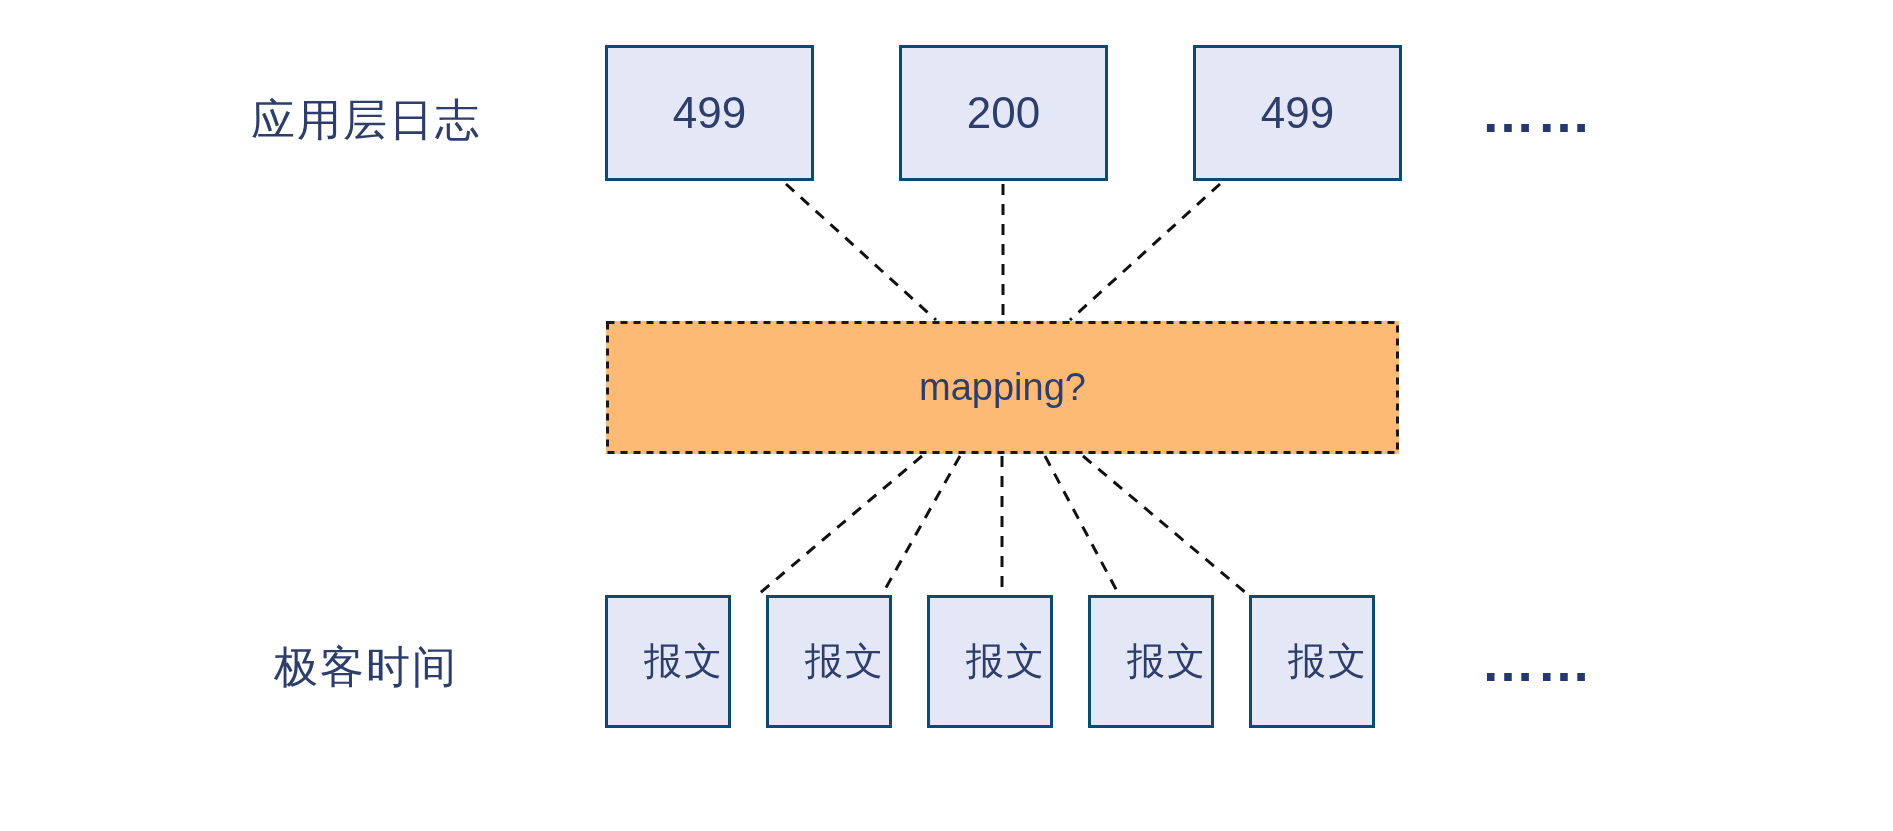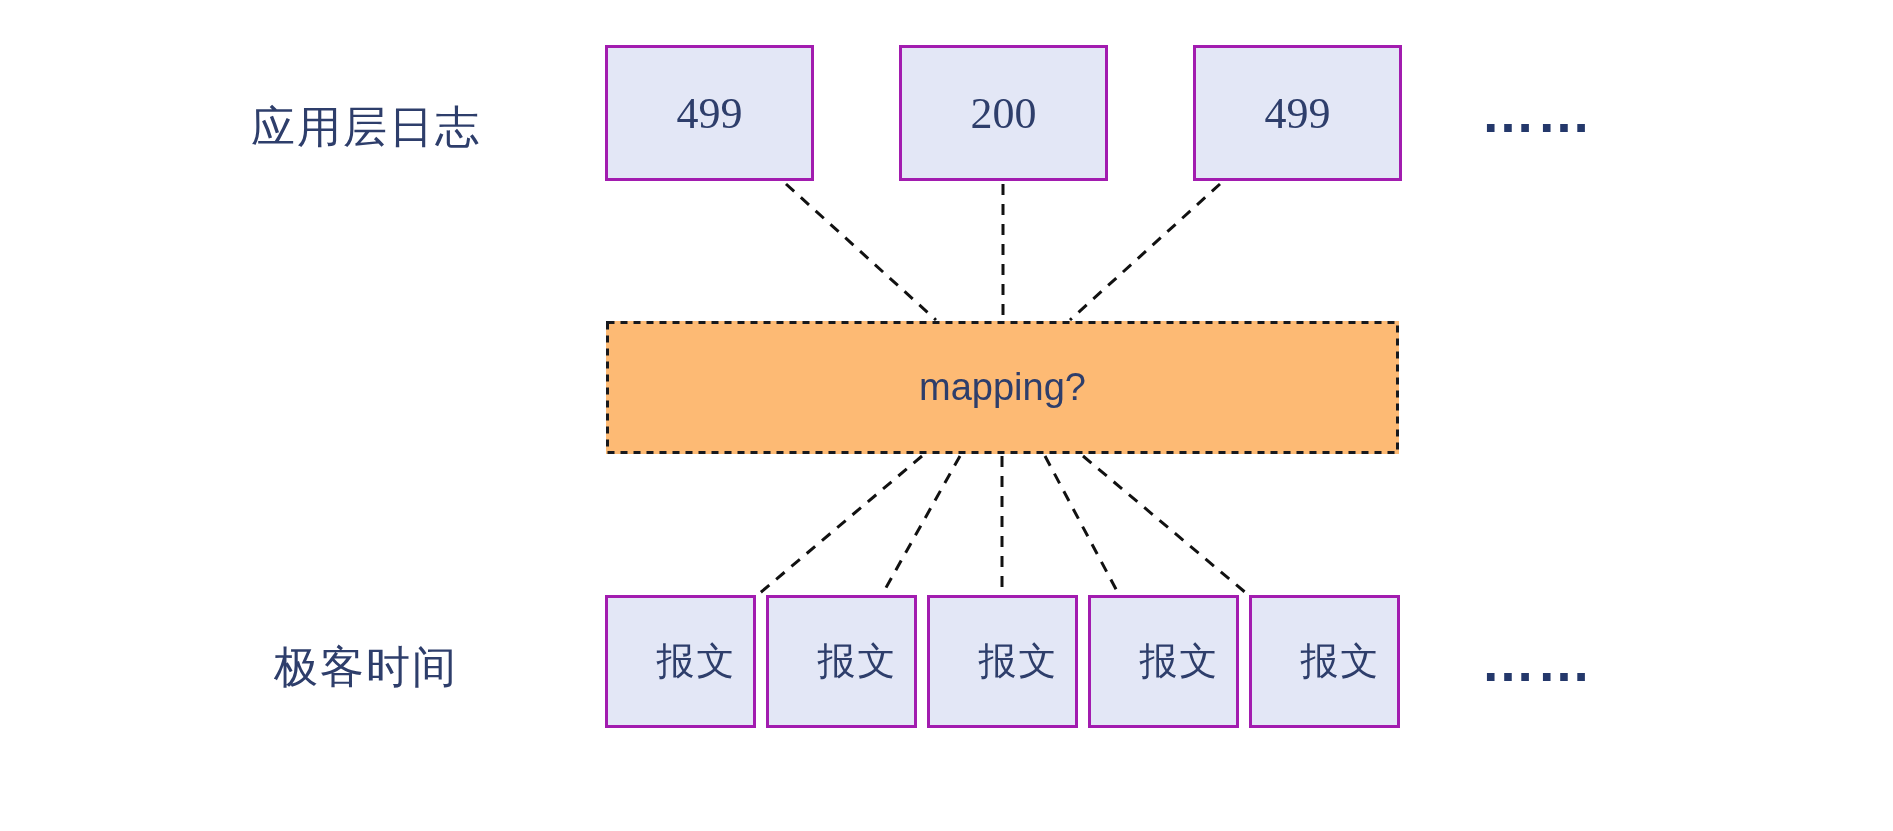--- a/index.html
+++ b/index.html
@@ -13,33 +13,32 @@
     width: 1893px;
     height: 831px;
     background: #ffffff;
     overflow: hidden;
   }
   
   .node {
     position: absolute;
     box-sizing: border-box;
     background: #e3e7f6;
-    border: 3px solid #a21caf;
+    border: 3px solid #0c4a6e;
     display: flex;
     align-items: center;
     justify-content: center;
     color: #2e3e6b;
-    font-family: Liberation Serif, serif;
   }
   .top-box   { top: 45px;  width: 209px; height: 136px; font-size: 44px; }
   .tb0 { left: 605px; }
   .tb1 { left: 899px; }
   .tb2 { left: 1193px; }
 
-  .bottom-box { top: 595px; width: 151px; height: 133px; font-size: 38px; letter-spacing: 2px; padding-left: 32px; }
+  .bottom-box { top: 595px; width: 126px; height: 133px; font-size: 38px; letter-spacing: 2px; padding-left: 32px; }
   .bb0 { left: 605px; }
   .bb1 { left: 766px; }
   .bb2 { left: 927px; }
   .bb3 { left: 1088px; }
   .bb4 { left: 1249px; }
 
   
   .mapping {
     position: absolute;
     left: 606px; top: 321px;
@@ -56,21 +55,21 @@
   .row-label {
     position: absolute;
     left: 210px;
     width: 312px;
     text-align: center;
     color: #2e3e6b;
     font-size: 44px;
     letter-spacing: 2px;
     white-space: nowrap;
   }
-  .top-label    { top: 98px;  }
+  .top-label    { top: 91px;  }
   .bottom-label { top: 638px; }
 
   .ellipsis {
     position: absolute;
     color: #24386b;
     font-size: 54px;
     font-weight: bold;
     letter-spacing: 2px;
     line-height: 1;
     white-space: nowrap;

